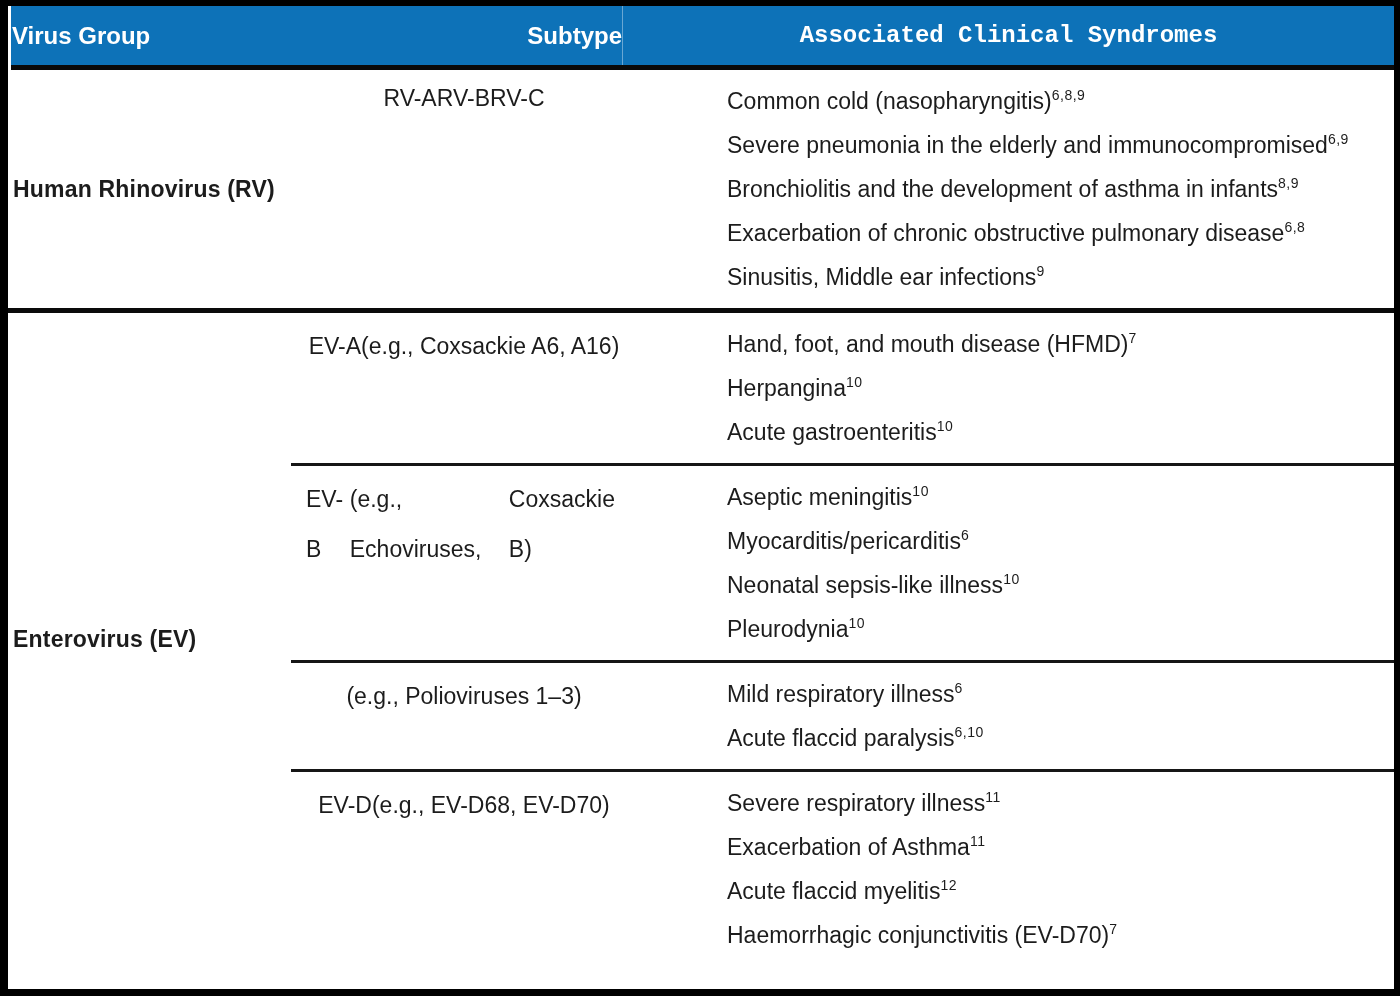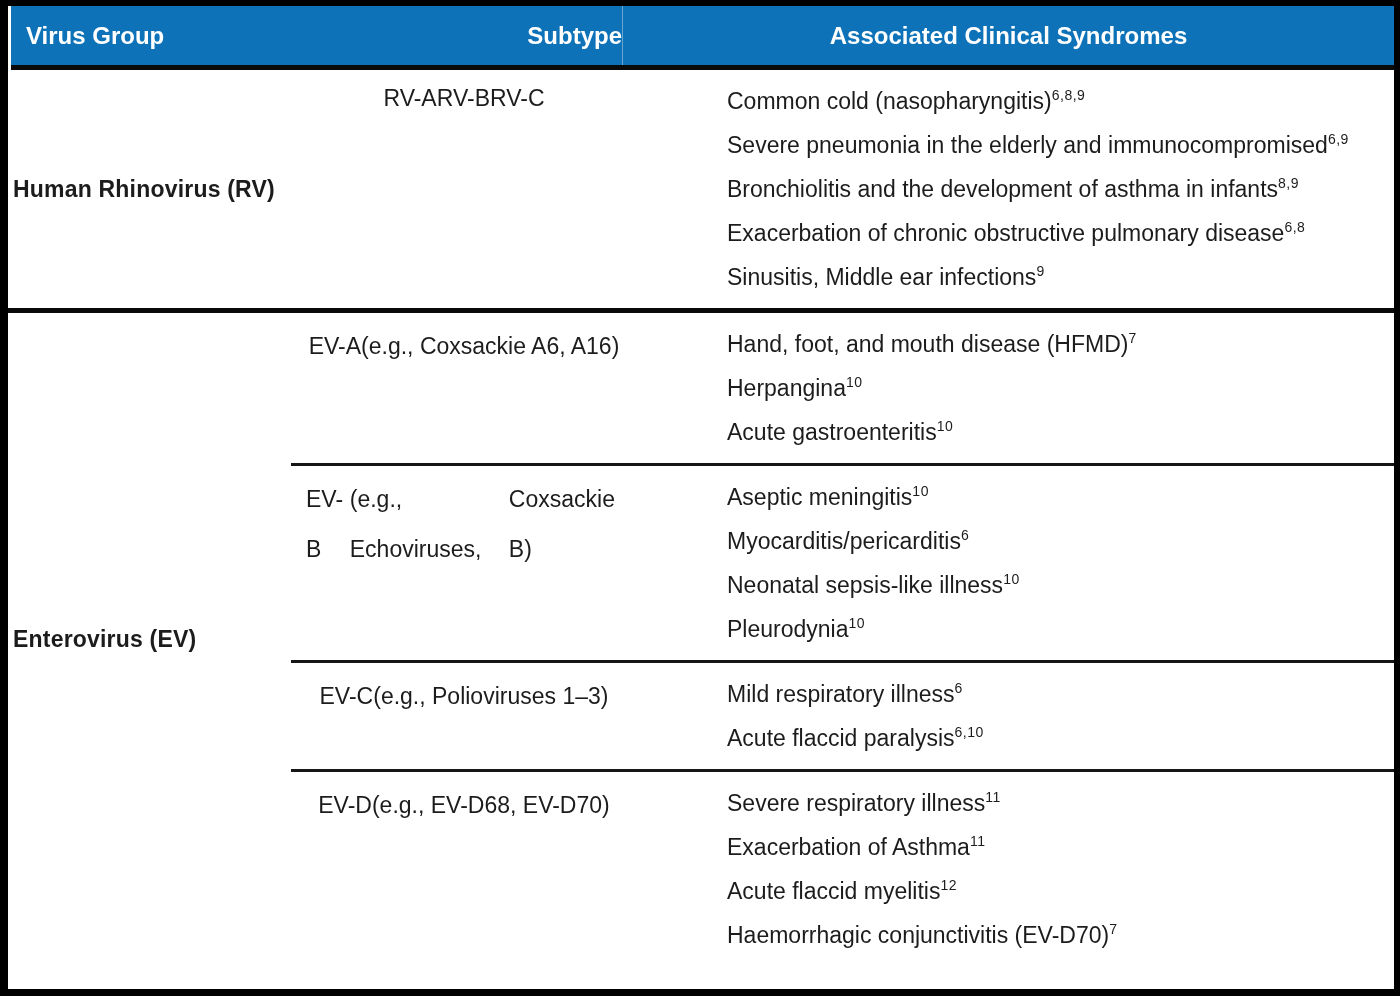--- a/index.html
+++ b/index.html
@@ -24,29 +24,30 @@
     margin-left: 3px;
     background: #0d72b8;
     border-bottom: 5px solid #0a0a0a;
     display: grid;
     grid-template-columns: 280px 331px 1fr;
     align-items: center;
     color: #ffffff;
     font-weight: bold;
     font-size: 24px;
   }
-  .th1 { padding-left: 15px; }
+  .th1 { padding-left: 1px; }
   .th2 { padding-left: 15px; text-align: right; }
   .th3 {
     text-align: left;
     border-left: 1px solid rgba(255,255,255,0.38);
     height: 100%;
     display: flex;
     align-items: center;
     justify-content: center;
+    font-family: Liberation Mono, monospace;
   }
 
   
   .group-row {
     display: grid;
     grid-template-columns: 283px 1fr;
   }
   .group-row + .group-row { border-top: 5px solid #0a0a0a; }
 
   .vg-cell {
@@ -140,21 +141,20 @@
             </div>
             <div class="synd-cell">
               <div class="synd-line">Aseptic meningitis<sup class="ref">10</sup></div>
               <div class="synd-line">Myocarditis/pericarditis<sup class="ref">6</sup></div>
               <div class="synd-line">Neonatal sepsis-like illness<sup class="ref">10</sup></div>
               <div class="synd-line">Pleurodynia<sup class="ref">10</sup></div>
             </div>
           </div>
           <div class="subrow">
             <div class="subtype-cell">
-              <div class="subtype-line">EV-C</div>
               <div class="subtype-line">(e.g., Polioviruses 1–3)</div>
             </div>
             <div class="synd-cell">
               <div class="synd-line">Mild respiratory illness<sup class="ref">6</sup></div>
               <div class="synd-line">Acute flaccid paralysis<sup class="ref">6,10</sup></div>
             </div>
           </div>
           <div class="subrow">
             <div class="subtype-cell">
               <div class="subtype-line">EV-D</div>

